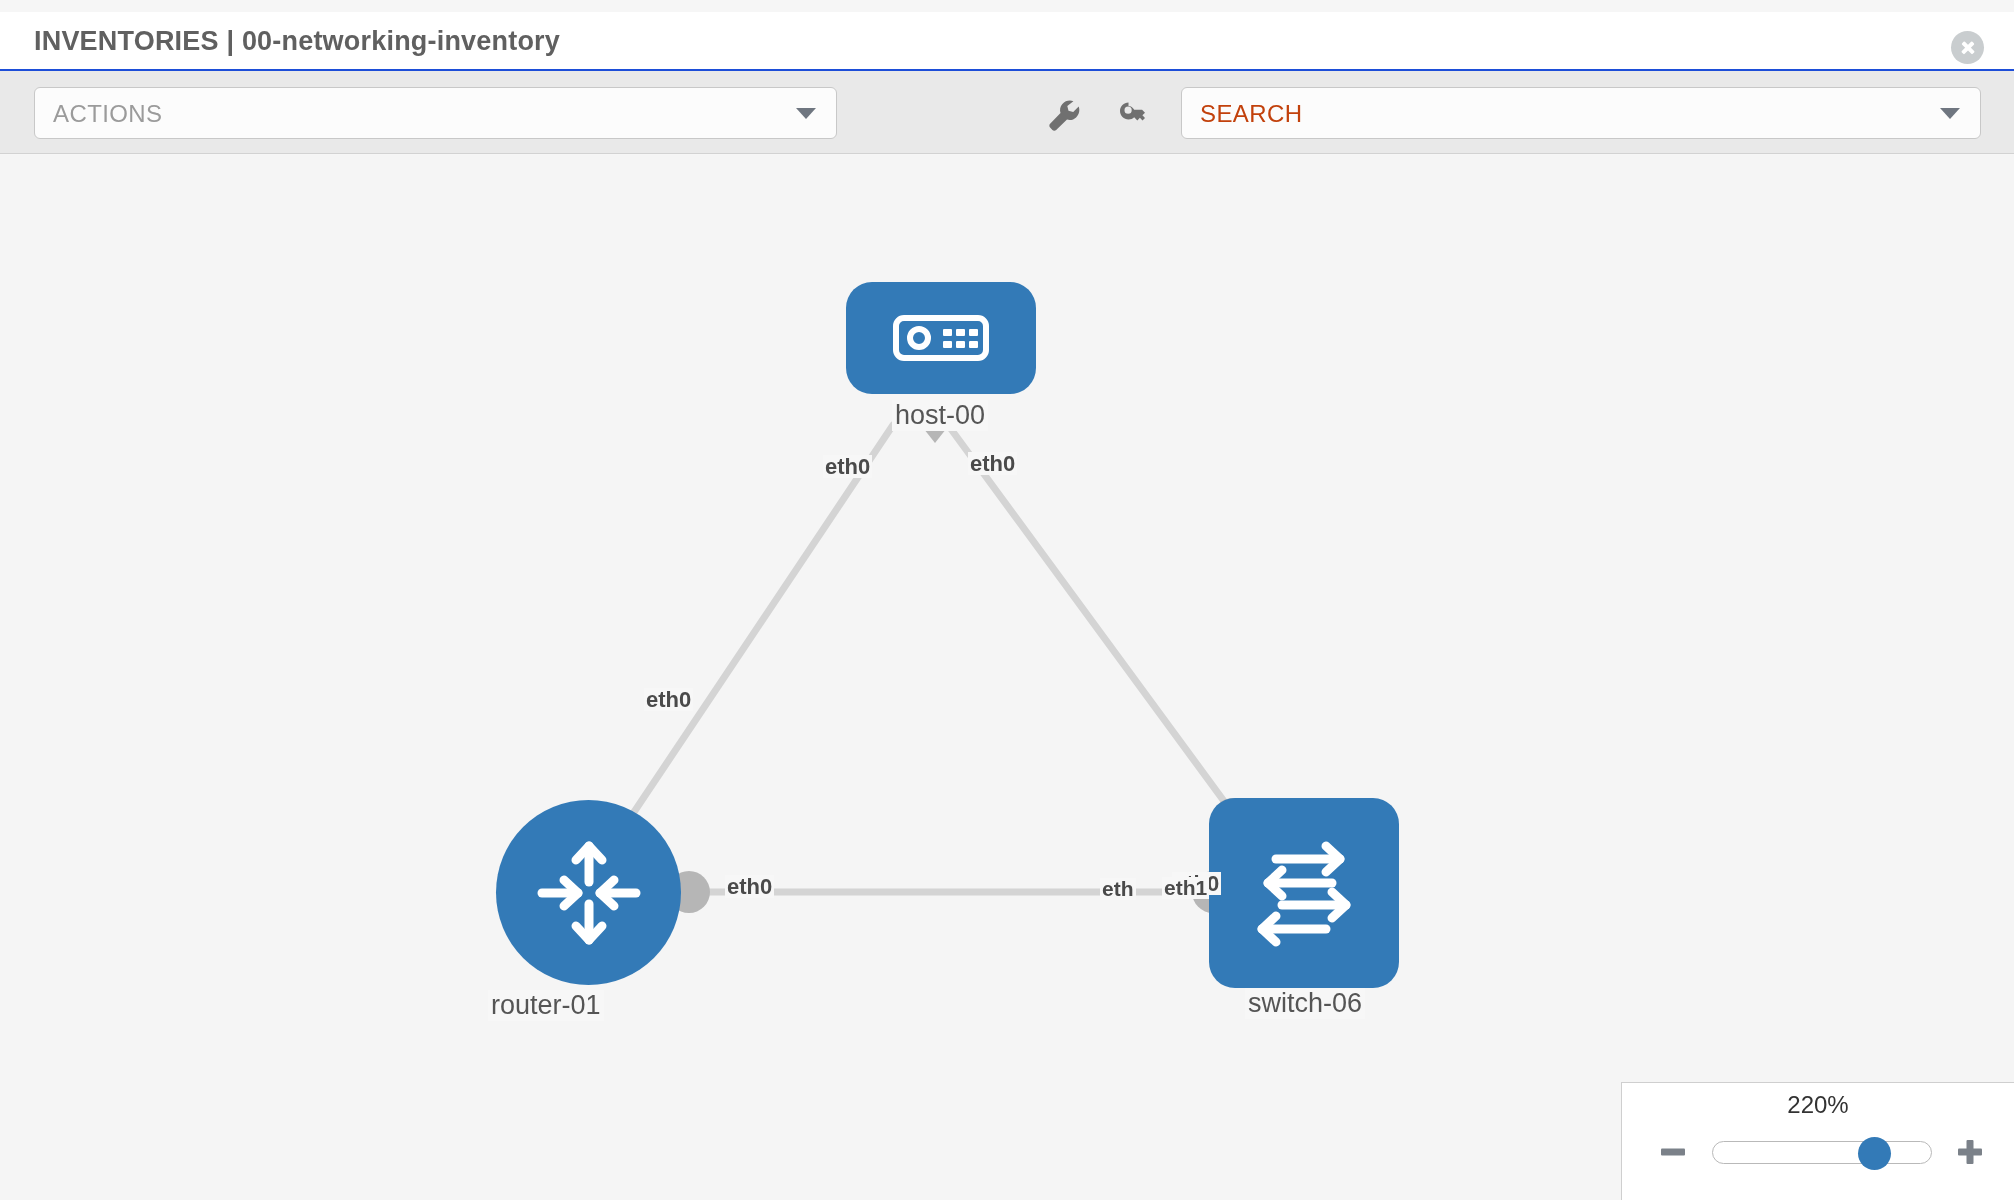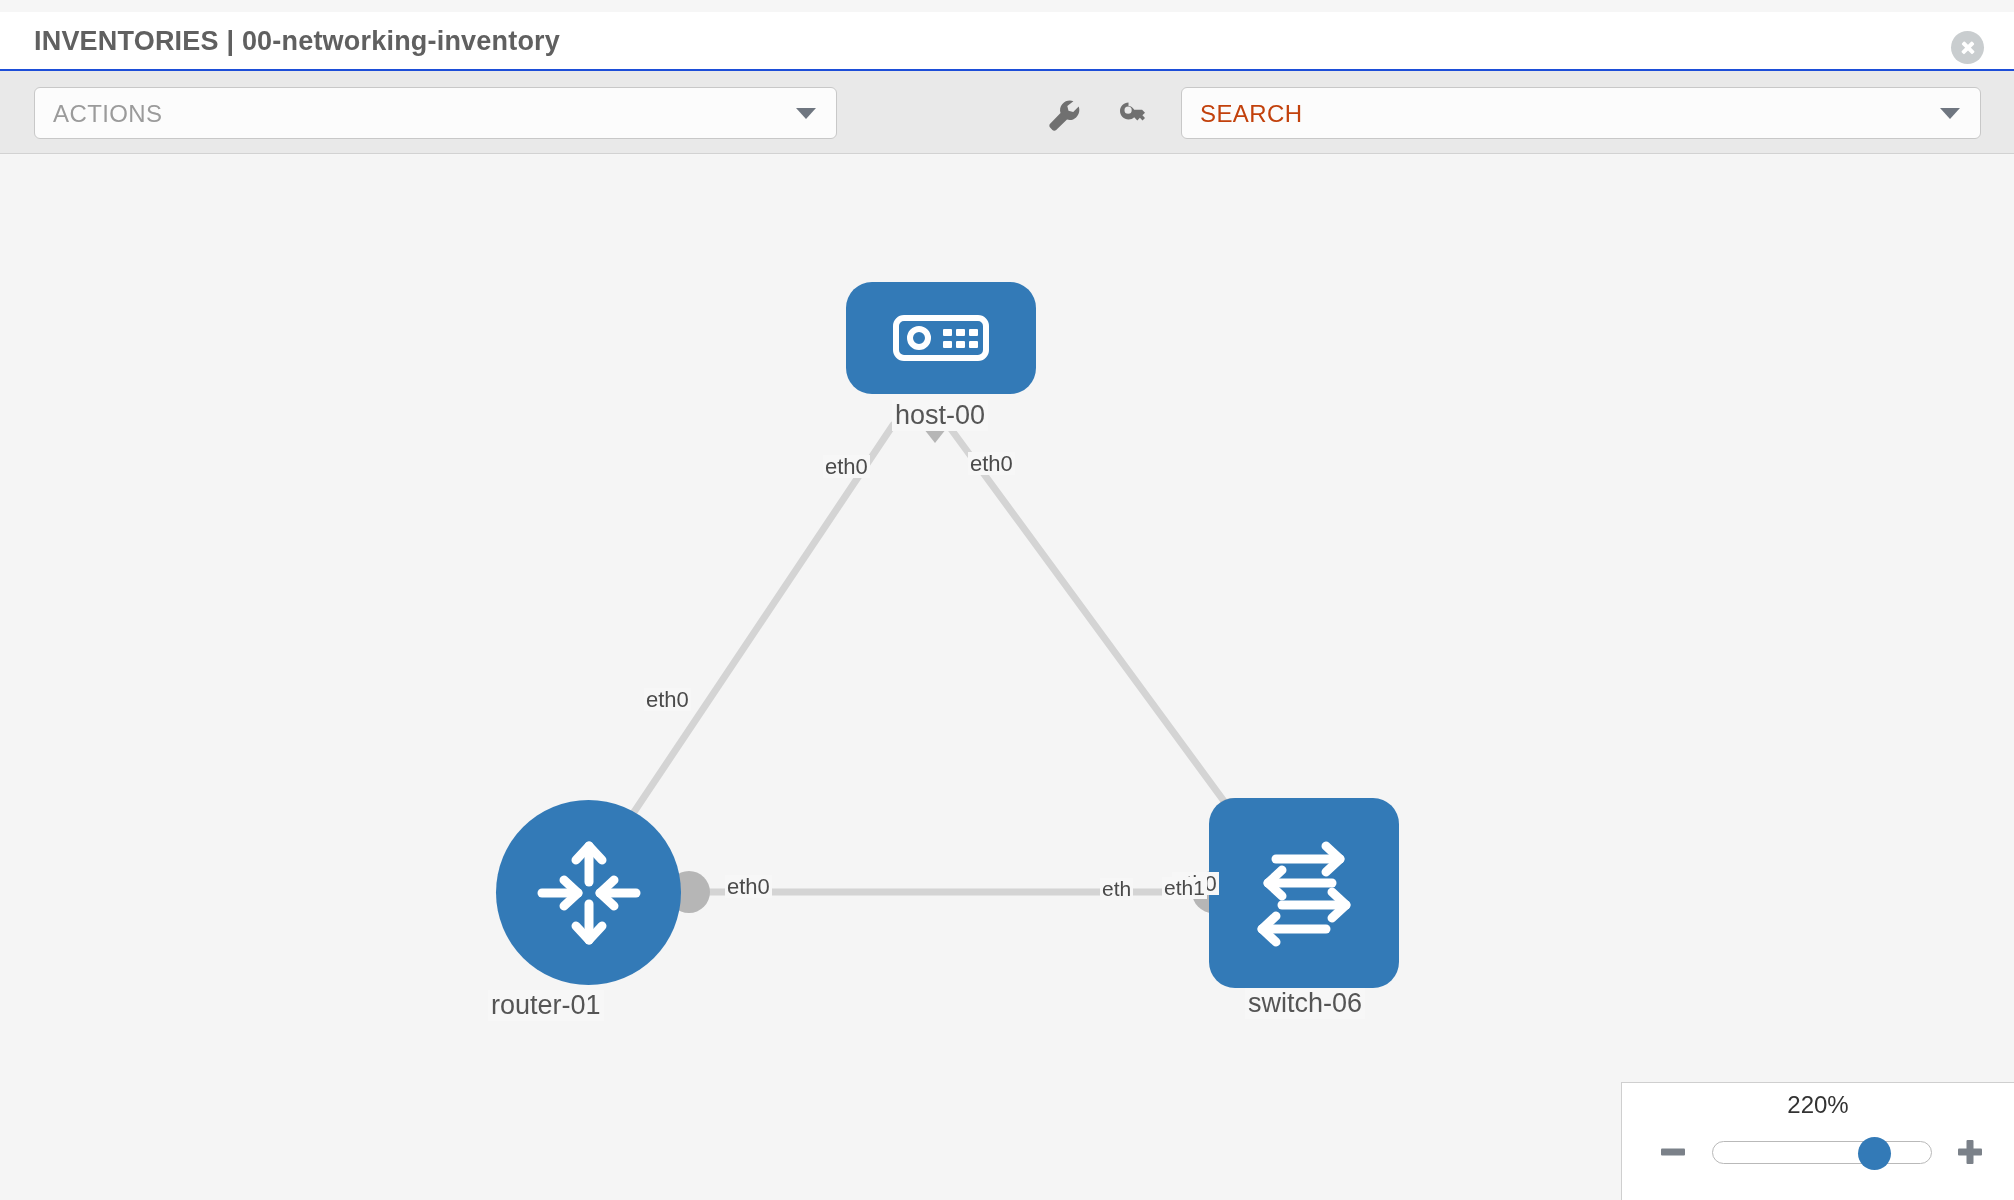--- a/index.html
+++ b/index.html
@@ -102,21 +102,21 @@
   
   .nub{
     position:absolute;width:42px;height:42px;border-radius:50%;
     background:#b6b6b6;
   }
 
   
   .if-label{
     position:absolute;white-space:nowrap;
     font-size:22px;color:#4a4a4a;
-    background:#f7f7f7;padding:0 2px;line-height:1.05;
+    background:#f7f7f7;padding:0 2px;line-height:1.05;font-weight:bold;
   }
   .if-label.small{font-size:21px;}
 
   
   .zoom-panel{
     position:absolute;left:1621px;top:1082px;width:393px;height:118px;
     background:#ffffff;border:1px solid #cfcfcf;
     border-right:none;border-bottom:none;
     box-sizing:border-box;
   }

